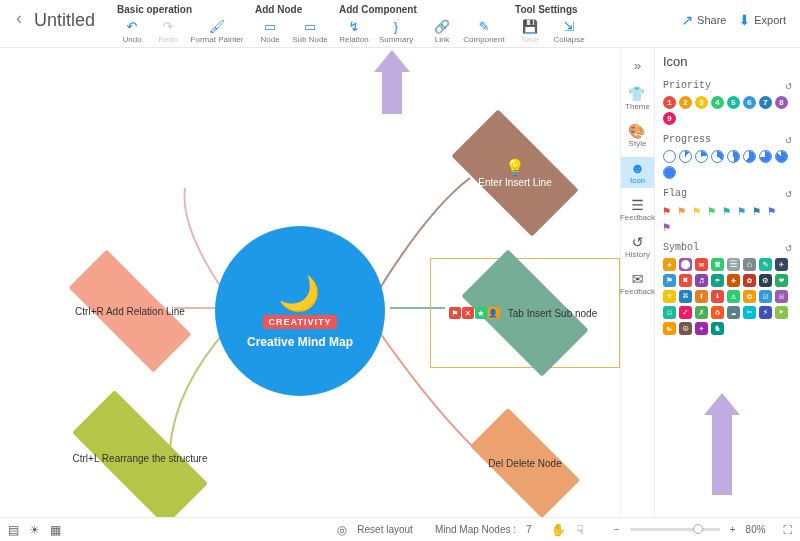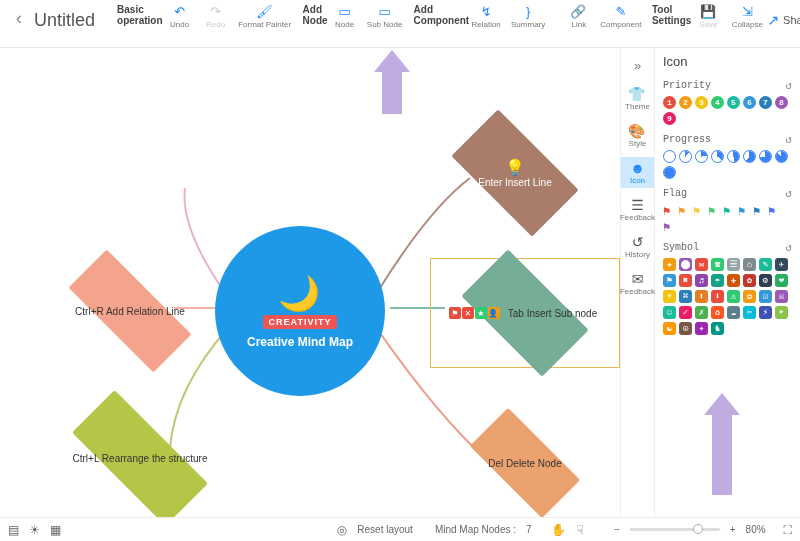--- a/index.html
+++ b/index.html
@@ -1,21 +1,21 @@
 <!DOCTYPE html>
 <html><head>
 <meta charset="utf-8">
 <style>
   * { box-sizing: border-box; margin: 0; padding: 0; }
   body { font-family: Arial, sans-serif; font-size: 11px; color: #555; background:#fff; width:800px; height:541px; overflow:hidden; position:relative; }
   
   .toolbar { display:flex; align-items:flex-start; height:48px; border-bottom:1px solid #e8e8e8; padding:2px 8px; }
   .back { font-size:18px; color:#888; padding:6px 8px; }
   .title { font-size:18px; color:#555; padding:8px 14px 0 4px; }
-  .tgroup { display:flex; flex-direction:row; margin-left:6px; }
+  .tgroup { display:flex; flex-direction:column; margin-left:6px; }
   .tgroup-head { font-size:10px; font-weight:bold; color:#444; padding:2px 0 2px 2px; }
   .tgroup-items { display:flex; gap:2px; }
   .titem { display:flex; flex-direction:column; align-items:center; width:34px; padding:1px 0; cursor:pointer; }
   .titem .ic { width:16px; height:16px; display:flex; align-items:center; justify-content:center; font-size:13px; color:#1e88ff; }
   .titem .lbl { font-size:8px; color:#777; margin-top:1px; white-space:nowrap; }
   .titem.disabled .ic, .titem.disabled .lbl { color:#ccc; }
   .titem.fp{width:60px;}
   .titem.sum{width:46px;}
   .titem.cm{width:46px;}
   .titem.col{width:40px;}

